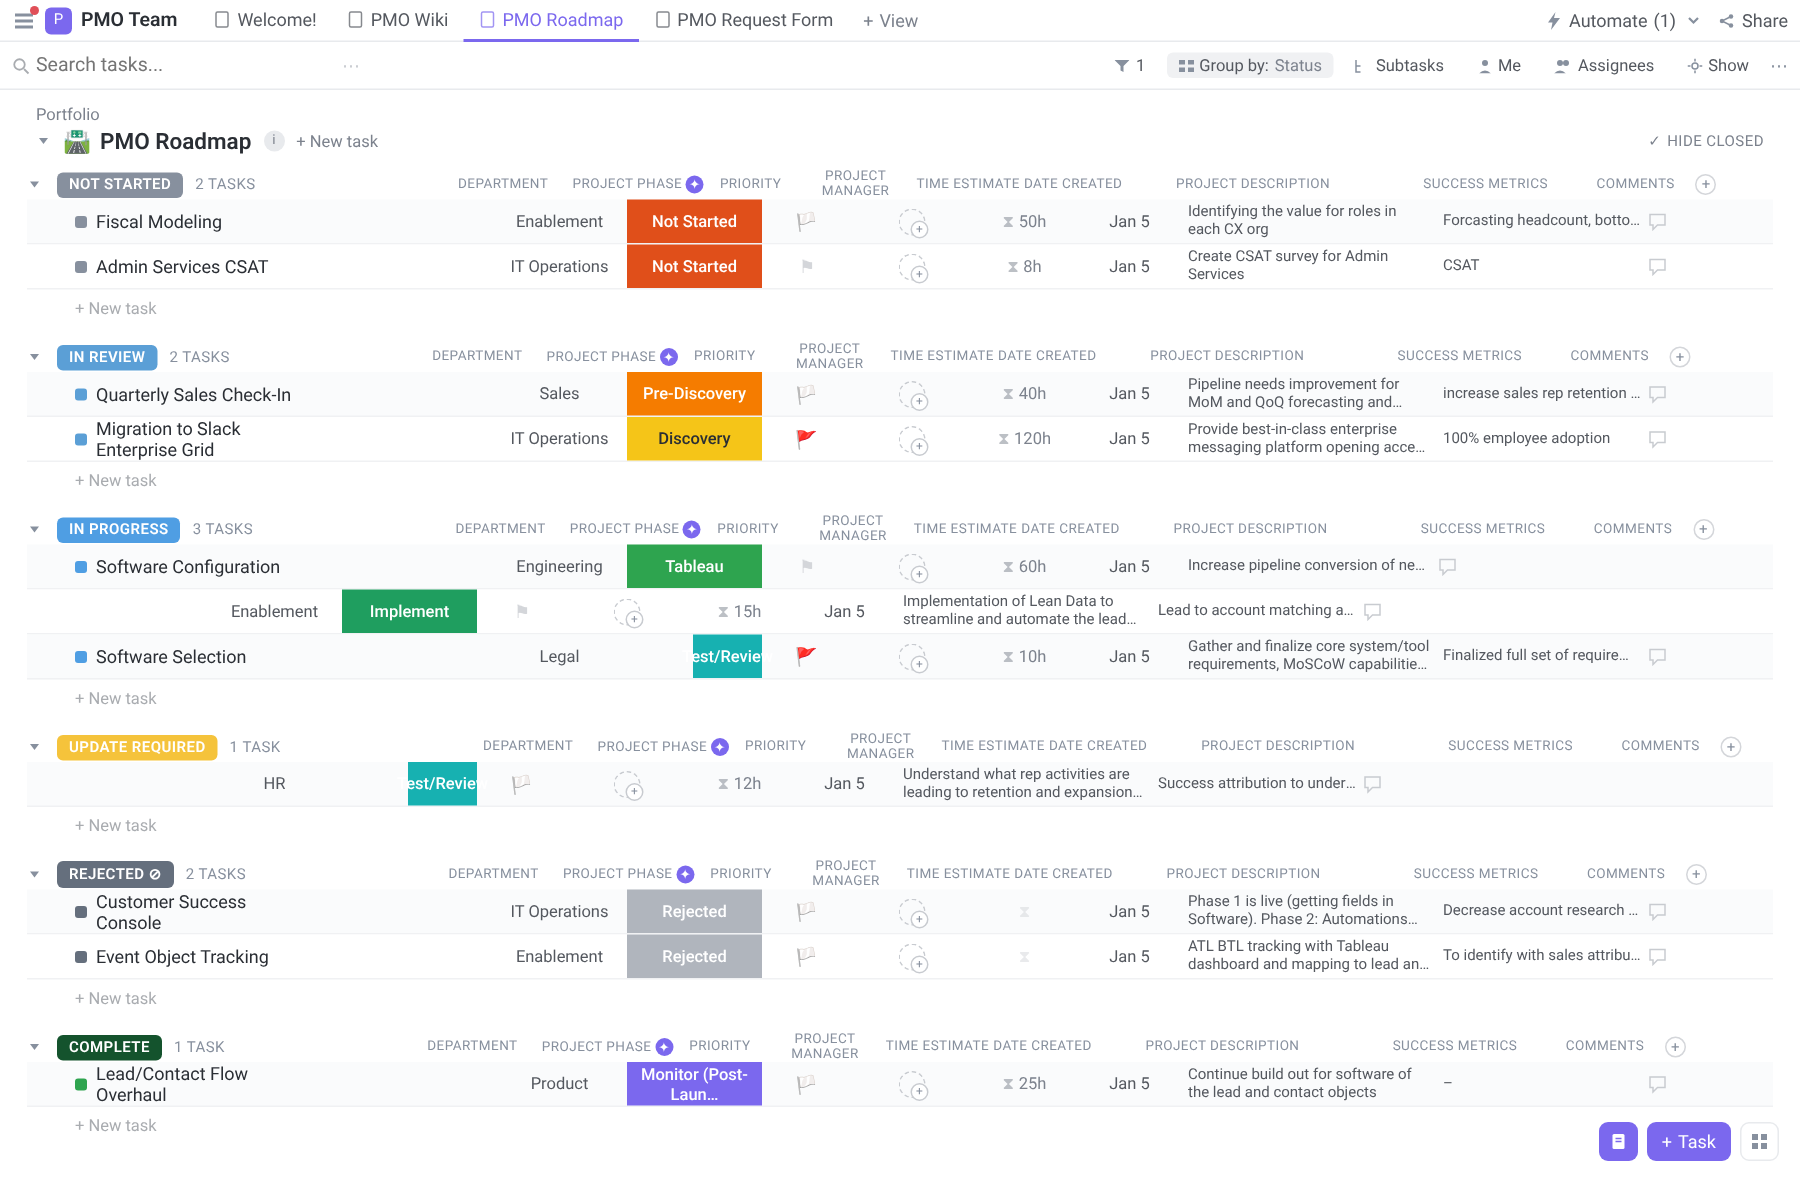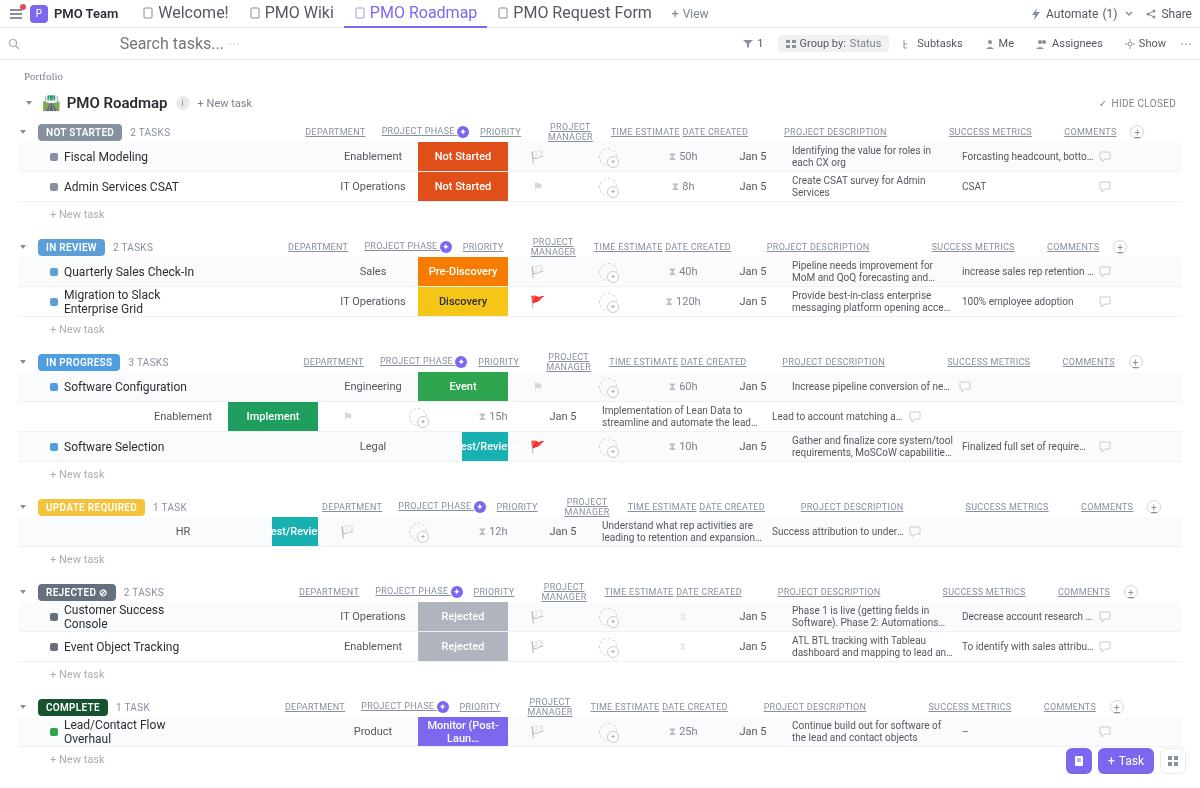--- a/index.html
+++ b/index.html
@@ -5,61 +5,61 @@
 * { margin: 0; padding: 0; box-sizing: border-box; font-family: -apple-system, BlinkMacSystemFont, "Segoe UI", Roboto, sans-serif; }
 body { background: #fff; font-size: 12px; color: #2a2e34; overflow-x: hidden; }
 
 
 .topbar { height: 28px; display: flex; align-items: center; padding: 0 8px; border-bottom: 1px solid #e8eaed; }
 .topbar-left { display: flex; align-items: center; gap: 0; flex: 1; }
 .sidebar-toggle { width: 16px; height: 16px; display: flex; align-items: center; justify-content: center; color: #7c828d; margin-right: 6px; position: relative; }
 .sidebar-toggle::after { content:''; position:absolute; top:-2px; right:-2px; width:6px; height:6px; background:#e04f58; border-radius:50%; }
 .team-badge { width: 18px; height: 18px; background: #7b68ee; border-radius: 4px; display: flex; align-items: center; justify-content: center; color:#fff; font-size:10px; margin-right:6px; }
 .team-name { font-weight: 600; font-size: 13px; color:#2a2e34; margin-right: 14px; }
-.tab { display: flex; align-items: center; gap: 4px; padding: 0 10px; height: 28px; color: #54585f; cursor: pointer; font-size: 16px; border-bottom: 2px solid transparent; }
+.tab { display: flex; align-items: center; gap: 4px; padding: 0 10px; height: 28px; color: #54585f; cursor: pointer; font-size: 12px; border-bottom: 2px solid transparent; }
 .tab.active { color: #7b68ee; border-bottom-color: #7b68ee; }
 .tab-icon { width: 12px; height: 12px; opacity: .7; }
 .view-btn { display: flex; align-items: center; gap: 4px; padding: 0 10px; color: #7c828d; cursor: pointer; }
 .topbar-right { display: flex; align-items: center; gap: 12px; }
 .automate { display:flex; align-items:center; gap:4px; color:#54585f; cursor:pointer; }
 .share-btn { display:flex; align-items:center; gap:4px; color:#54585f; cursor:pointer; }
 
 
 .toolbar { height: 32px; display: flex; align-items: center; padding: 0 8px; border-bottom: 1px solid #e8eaed; gap: 8px; }
 .search-wrap { display: flex; align-items: center; gap: 4px; flex: 1; color:#a9acb0; }
-.search-wrap input { border: none; outline: none; font-size: 16px; width: 200px; text-align: right; }
+.search-wrap input { border: none; outline: none; font-size: 13px; width: 200px; }
 .toolbar-right { display: flex; align-items: center; gap: 6px; }
 .pill { display: flex; align-items: center; gap: 4px; padding: 2px 8px; border-radius: 4px; font-size: 11px; color:#54585f; cursor:pointer; }
 .pill.grouped { background:#f0f1f3; }
 .pill .val { color:#7c828d; }
 
 
 .list-head-area { padding: 10px 24px 4px; }
-.breadcrumb { font-size: 11px; color: #7c828d; margin-bottom: 12px; font-family: Liberation Serif, serif; }
+.breadcrumb { font-size: 11px; color: #7c828d; margin-bottom: 2px; }
 .list-title-row { display: flex; align-items: center; gap: 8px; }
 .list-title { font-size: 15px; font-weight: 600; display:flex; align-items:center; gap:6px; }
 .info-dot { width:14px; height:14px; border-radius:50%; background:#e8eaed; display:flex; align-items:center; justify-content:center; font-size:9px; color:#7c828d; }
 .new-task-inline { color:#7c828d; font-size:11px; cursor:pointer; }
 .hide-closed { margin-left:auto; display:flex; align-items:center; gap:4px; font-size:10px; color:#7c828d; letter-spacing:.3px; cursor:pointer; }
 
 
 .groups { padding: 6px 18px 20px; }
 .group { margin-bottom: 10px; }
 .group-caret { color:#7c828d; cursor:pointer; width:12px; }
 .status-pill { padding: 3px 8px; border-radius: 4px; font-size: 10px; font-weight: 600; letter-spacing: .3px; text-transform: uppercase; color:#fff; }
 .status-pill.not-started { background:#87909e; }
 .status-pill.in-review { background:#5b9fd6; }
 .status-pill.in-progress { background:#4f9ee3; }
 .status-pill.update-required { background:#f5c33b; color:#fff; }
 .status-pill.rejected { background:#656f7d; }
 .status-pill.complete { background:#14532d; }
 .task-count { font-size: 10px; color:#87909e; text-transform:uppercase; letter-spacing:.3px; }
 .group-header-row { display:flex; align-items:center; }
 .group-header-left { display:flex; align-items:center; gap:8px; min-width: 130px; }
-.group-cols { flex:1; display:grid; grid-template-columns: 120px 90px 90px 60px 80px 70px 70px 170px 140px 60px 24px; font-size:9px; color:#87909e; text-transform:uppercase; letter-spacing:.3px; text-align:center; align-items:center;text-decoration:underline; }
+.group-cols { flex:1; display:grid; grid-template-columns: 120px 90px 90px 60px 80px 70px 70px 170px 140px 60px 24px; font-size:9px; color:#87909e; text-transform:uppercase; letter-spacing:.3px; text-align:center; align-items:center; }
 .add-col { width:14px; height:14px; border:1px solid #d4d6da; border-radius:50%; display:flex; align-items:center; justify-content:center; color:#87909e; font-size:10px; cursor:pointer; margin-left:auto; }
 
 
 .task-row { display: flex; align-items: stretch; height: 30px; border-bottom: 1px solid #f0f1f3; background:#fafbfc; }
 .task-name-cell { width: 300px; display:flex; align-items:center; gap:6px; padding-left: 32px; font-size:12px; color:#2a2e34; }
 .task-status-sq { width:8px; height:8px; border-radius:2px; flex-shrink:0; }
 .task-cells { flex:1; display:grid; grid-template-columns: 120px 90px 90px 60px 80px 70px 70px 170px 140px 60px 24px; align-items:center; text-align:center; font-size:11px; color:#54585f; }
 .task-row.alt { background:#fff; }
 .dept { font-size:11px; }
 .phase-cell { height:100%; display:flex; align-items:center; justify-content:center; color:#fff; font-size:11px; font-weight:500; }
@@ -422,21 +422,21 @@
       </div>
     </div>
   <div class="task-row">
       <div class="task-name-cell">
         <span class="task-status-sq" style="background:#4f9ee3"></span>
         <span>Software Configuration</span>
       </div>
       <div class="task-cells">
         <div></div>
         <div class="dept">Engineering</div>
-        <div class="phase-cell phase-design">Event</div>
+        <div class="phase-cell phase-design">Tableau</div>
         <div class="flag" style=""><span style="color:#d4d6da">⚑</span></div>
         <div class="pm-cell">
             <div class="avatar-ph"></div>
           </div>
         <div class="est-cell "><span class="hourglass">⧗</span>60h</div>
         <div>Jan 5</div>
         <div class="metric-cell">Increase pipeline conversion of new busine…</div>
         <div class="comment-cell">
             <svg width="14" height="14" viewBox="0 0 14 14">
               <path d="M2 2 L12 2 L12 9 L7 9 L4 12 L4 9 L2 9 Z" stroke="#c8cbd0" fill="none"></path>

